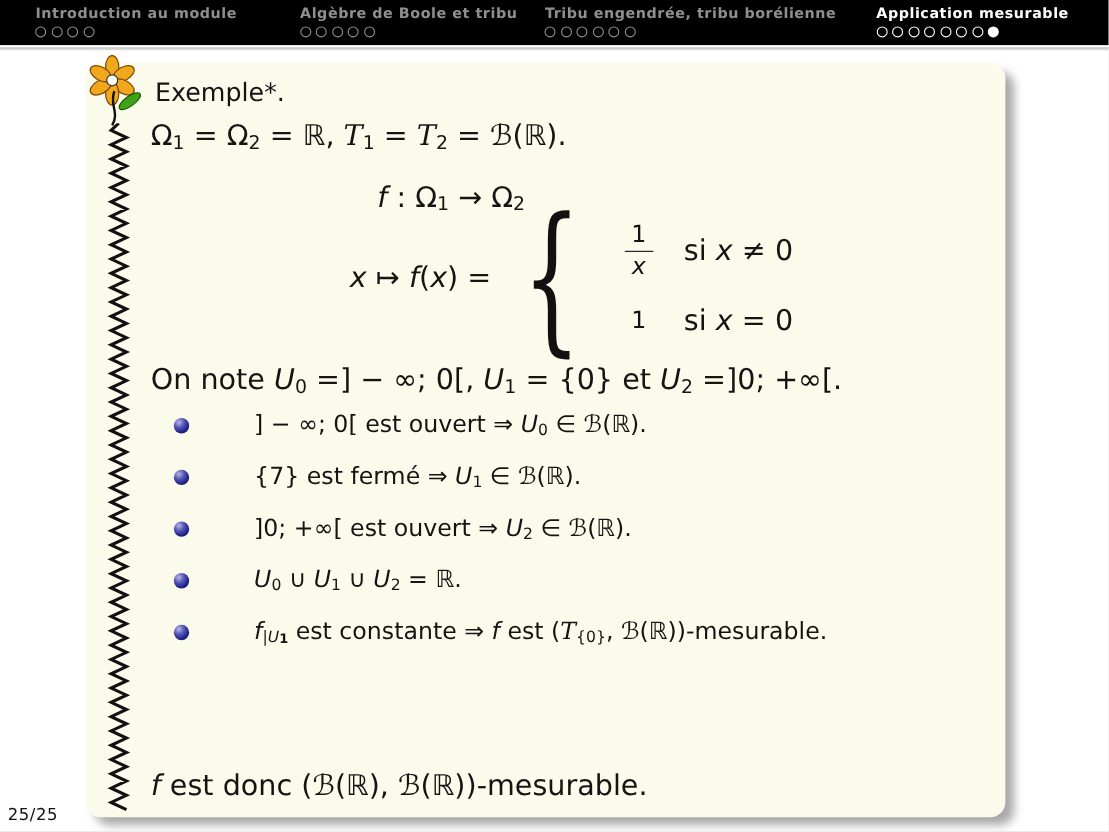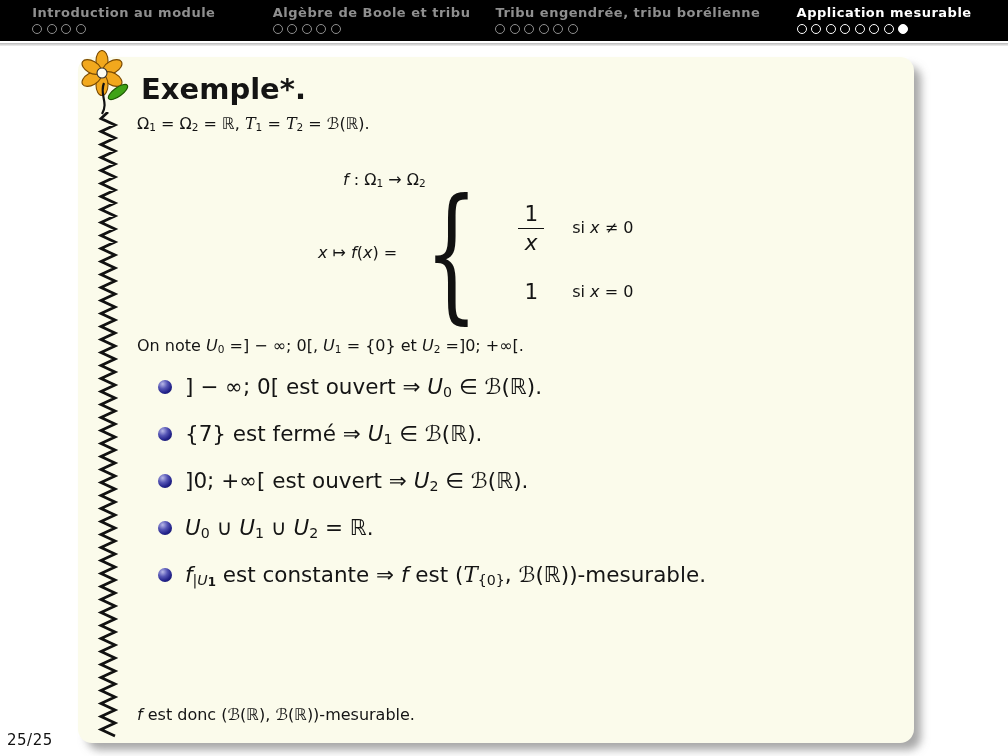--- a/index.html
+++ b/index.html
@@ -33,43 +33,43 @@
   }
   
   .panel{
     position:absolute;left:78px;top:57px;width:836px;height:686px;
     background:var(--panel_bg,#fbfbeb);border-radius:14px;
     box-shadow:8px 8px 9px -1px rgba(96,96,96,.55);z-index:1;
   }
   .flower{position:absolute;left:72px;top:50px;z-index:3;}
   .zigzag{position:absolute;left:97px;top:112px;z-index:3;}
   
-  .title{position:absolute;left:141px;top:72px;font-size:29px;font-weight:bold;z-index:2;}
-  .mline{font-size:16px;line-height:26px;white-space:nowrap;z-index:2;}
+  .title{position:absolute;left:141px;top:72px;font-size:23px;font-weight:normal;z-index:2;}
+  .mline{font-size:26px;line-height:26px;white-space:nowrap;z-index:2;}
   .setup{position:absolute;left:137px;top:111px;}
   .fsig{position:absolute;left:343px;top:167px;}
   .fcases{position:absolute;left:318px;top:193px;display:flex;align-items:center;z-index:2;}
   .lhs{margin-right:10px;}
   .brace{
     font-family:"DejaVu Serif",serif;font-size:140px;line-height:.86;
     display:inline-block;transform:scale(.6,1.05);transform-origin:center;
     font-weight:normal;color:#111;
   }
   .branches{display:flex;flex-direction:column;gap:24px;margin-left:8px;}
   .branch{display:flex;align-items:center;}
   .vcell{width:54px;display:flex;justify-content:center;font-size:21.5px;}
   .cond{margin-left:14px;}
   .frac{display:inline-flex;flex-direction:column;align-items:center;font-size:21.5px;line-height:1.2;}
   .frac .num{padding:0 6px 1px;border-bottom:1.7px solid #111;}
   .frac .den{padding-top:1px;}
   .note{position:absolute;left:137px;top:333px;}
   .bullets{
     position:absolute;left:158px;top:374px;margin:0;padding:0;list-style:none;z-index:2;
   }
-  .bitem{display:flex;align-items:flex-start;margin-bottom:16.5px;font-size:21.5px;line-height:25px;white-space:nowrap;}
+  .bitem{display:flex;align-items:flex-start;margin-bottom:16.5px;font-size:21.5px;line-height:25px;white-space:nowrap;gap:46px;}
   .ball{
     width:14px;height:14px;border-radius:50%;flex:none;margin:6px 13px 0 0;
     background:radial-gradient(circle at 33% 28%,#b8b8e8 0%,#5555b5 35%,var(--bullet_blue,#22228a) 65%,#0d0d55 100%);
   }
   .conclusion{position:absolute;left:137px;top:702px;}
   .pagenum{
     position:absolute;left:7px;top:731px;font-size:15px;font-weight:normal;
     letter-spacing:.5px;color:#111;z-index:2;
   }
   

